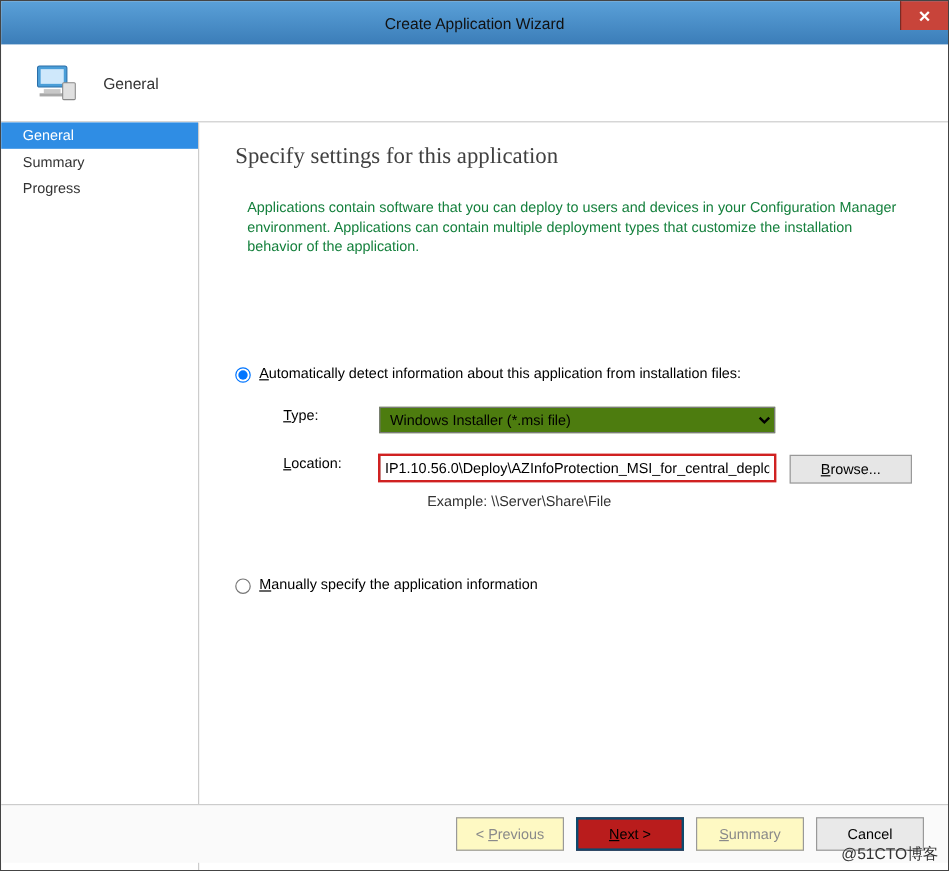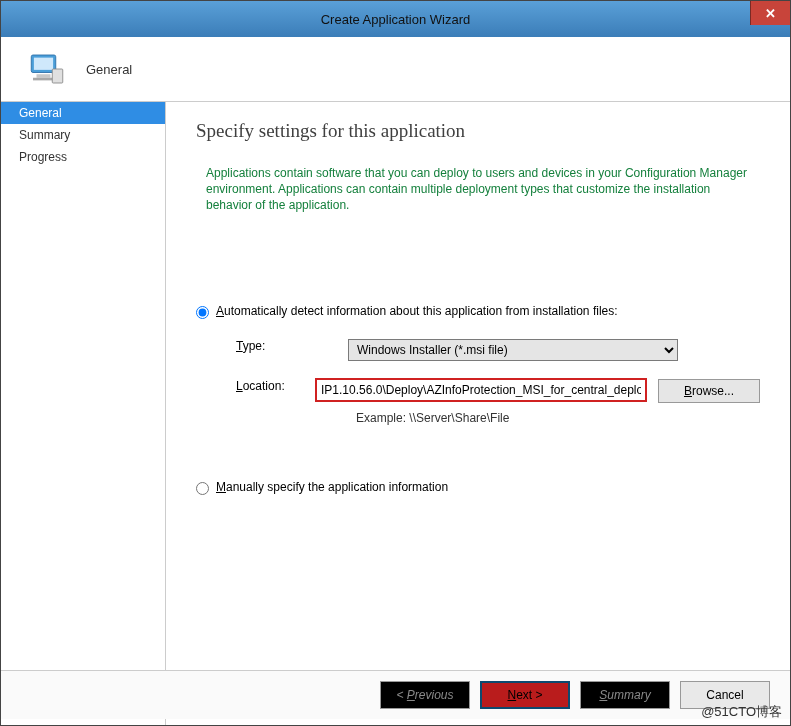--- a/index.html
+++ b/index.html
@@ -17,29 +17,29 @@
     .sb-selected { background:#2f8de4; color:#fff;}
     .sb-sub { padding-left:32px;}
     .content { flex:1; padding:18px 30px 0 30px; position:relative;}
     .page-title { color:#404040; font-family:"Times New Roman", serif; font-size:19px; margin-bottom:23px;}
     .description { font-size:12px; color:#15803d; line-height:1.35; margin-bottom:90px; padding:0 10px;}
     .radio-row { display:flex; align-items:flex-start; margin-bottom:20px;}
     .radio-row input[type=radio]{ margin-right:7px; margin-top:2px;}
     .form-grid { margin-left:40px; margin-top:10px;}
     .form-row { display:flex; align-items:flex-start; margin-bottom:18px;}
     .form-label { width:80px; font-size:12px;}
-    .type-select { width:330px; height:22px; border:1px solid #7a7a7a; font-size:12px; padding:1px 4px; background:#e5e5e5;margin-left:32px;}
+    .type-select { width:330px; height:22px; border:1px solid #7a7a7a; font-size:12px; padding:1px 4px; background:#4d7c0f;}
     .location-input { width:330px; height:22px; border:1px solid #7a7a7a; font-size:12px; padding:1px 4px; background:#fff; outline:2px solid #d02121; outline-offset:-1px;}
     .browse-btn { margin-left:12px; width:102px; height:24px; background:#e6e6e6; border:1px solid #999; font-size:12px;}
     .example-text { font-size:12px; color:#333; margin-left:120px; margin-top:-10px;}
     .manual-row { margin-top:55px;}
     .footer { position:absolute; bottom:6px; left:0; right:0; border-top:1px solid #ccc; padding:10px 20px 10px 0; display:flex; justify-content:flex-end; gap:10px; background:#fafafa;}
     .footer button { width:90px; height:28px; font-size:12px; border:1px solid #999; background:#e9e9e9;}
     .footer button.primary { border:2px solid #0c4a6e; background:#b91c1c;}
-    .footer button:disabled { color:#8a8a8a; background:#000000;font-style:italic;}
+    .footer button:disabled { color:#8a8a8a; background:#fef9c3;}
     .watermark { position:absolute; bottom:4px; right:8px; font-size:13px; color:#333;}
     .underline-letter { text-decoration: underline; }
   </style>
 </head>
 <body>
 
 <div class="window">
   <div class="titlebar">
     <div class="titlebar-title">Create Application Wizard</div>
     <div class="close-btn">

